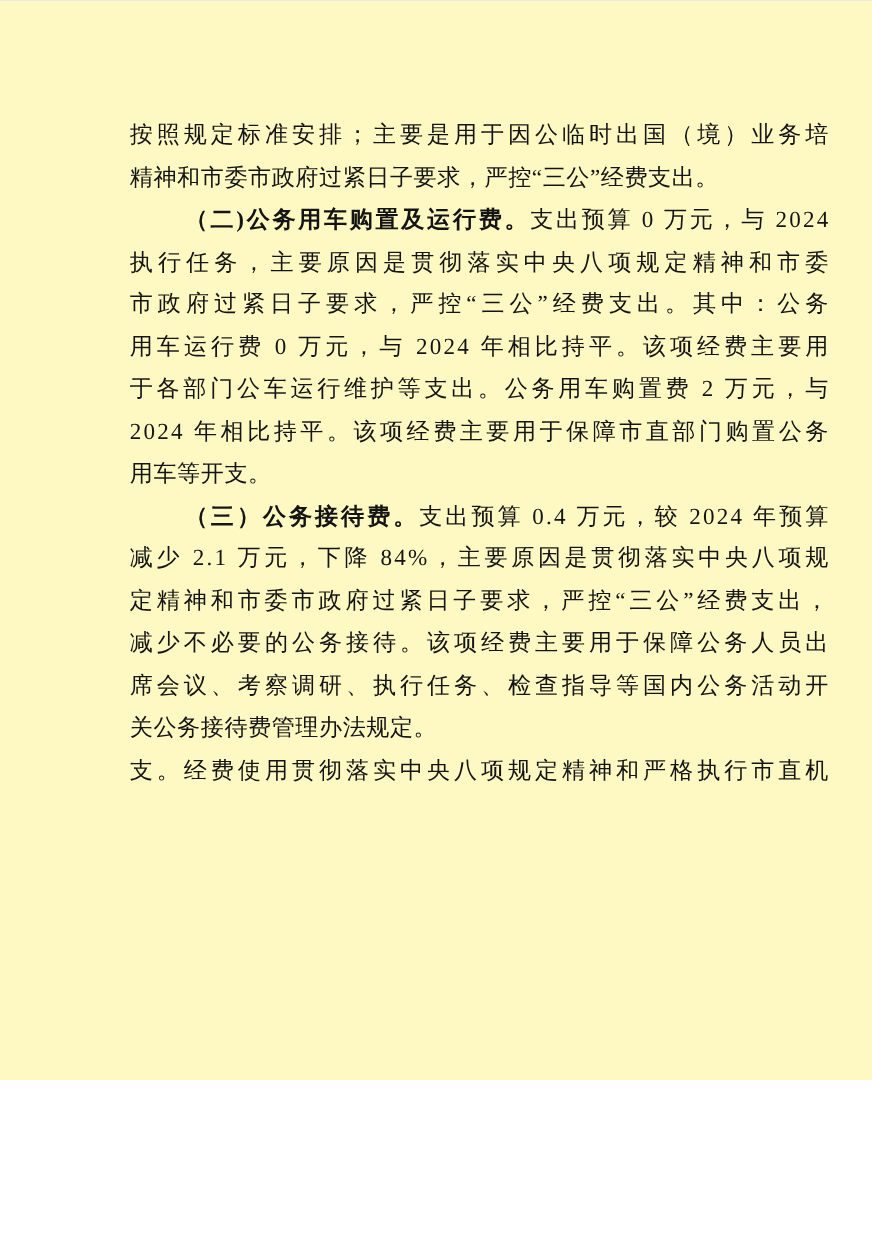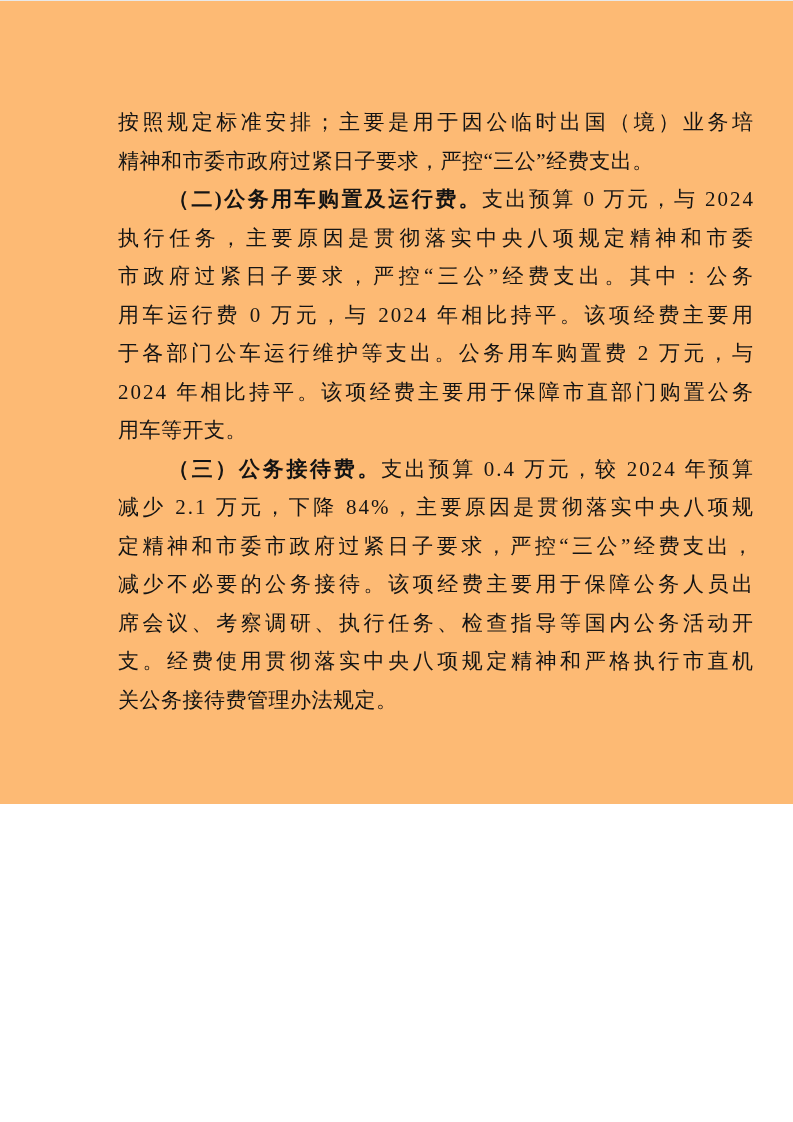--- a/index.html
+++ b/index.html
@@ -3,22 +3,22 @@
 <meta charset="utf-8">
 <style>
   html, body {
     margin: 0;
     padding: 0;
     background: #ffffff;
   }
   .page {
     position: relative;
     width: 793px;
-    height: 804px;
-    background: #fdba74;
+    height: 982px;
+    background: #fef9c3;
     overflow: hidden;
     box-shadow: inset 0 1px 0 #e9e9e9;
     font-family: "Liberation Serif", "DejaVu Serif", serif;
     color: #141414;
   }
   .text-block {
     position: absolute;
     left: 118px;
     top: 103px;
     width: 637px;
@@ -73,18 +73,18 @@
     </div>
 
     <div class="para spaced">
       <div class="line indent">
         <span class="bold">（三）公务接待费。</span><span>支出预算 0.4 万元，较 2024 年预算</span>
       </div>
       <div class="line">减少 2.1 万元，下降 84%，主要原因是贯彻落实中央八项规</div>
       <div class="line">定精神和市委市政府过紧日子要求，严控“三公”经费支出，</div>
       <div class="line">减少不必要的公务接待。该项经费主要用于保障公务人员出</div>
       <div class="line">席会议、考察调研、执行任务、检查指导等国内公务活动开</div>
+      <div class="line last">关公务接待费管理办法规定。</div>
       <div class="line">支。经费使用贯彻落实中央八项规定精神和严格执行市直机</div>
-      <div class="line last">关公务接待费管理办法规定。</div>
     </div>
 
   </div>
 </div>
 
 </body></html>

